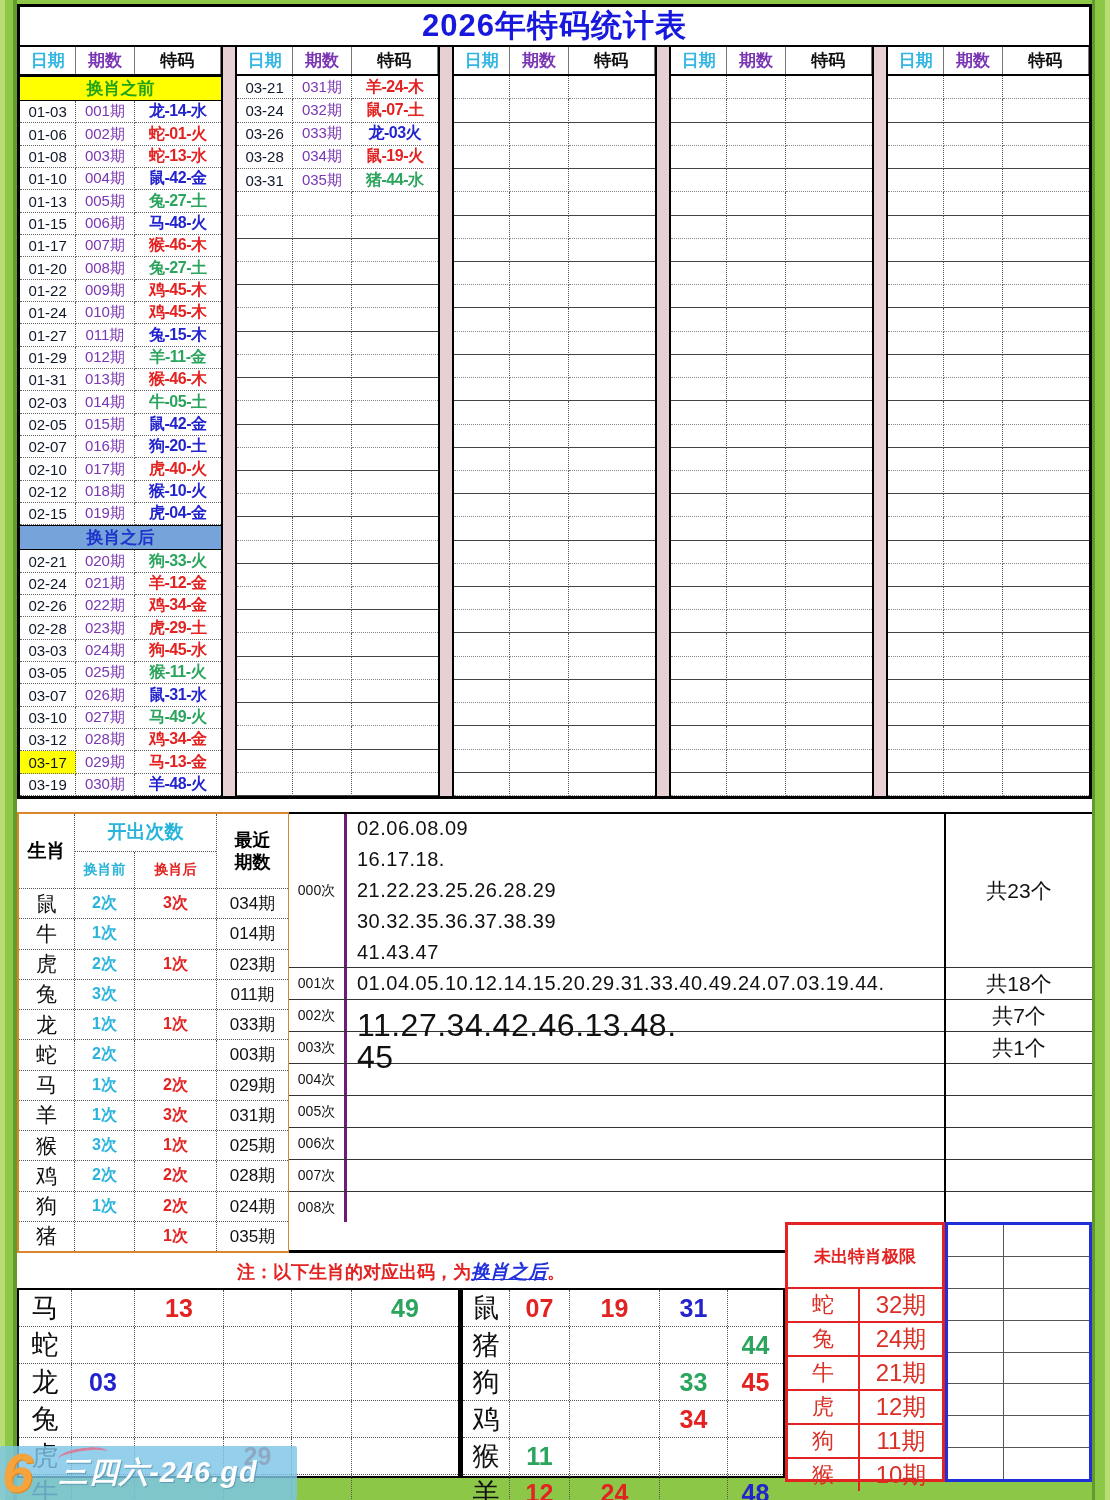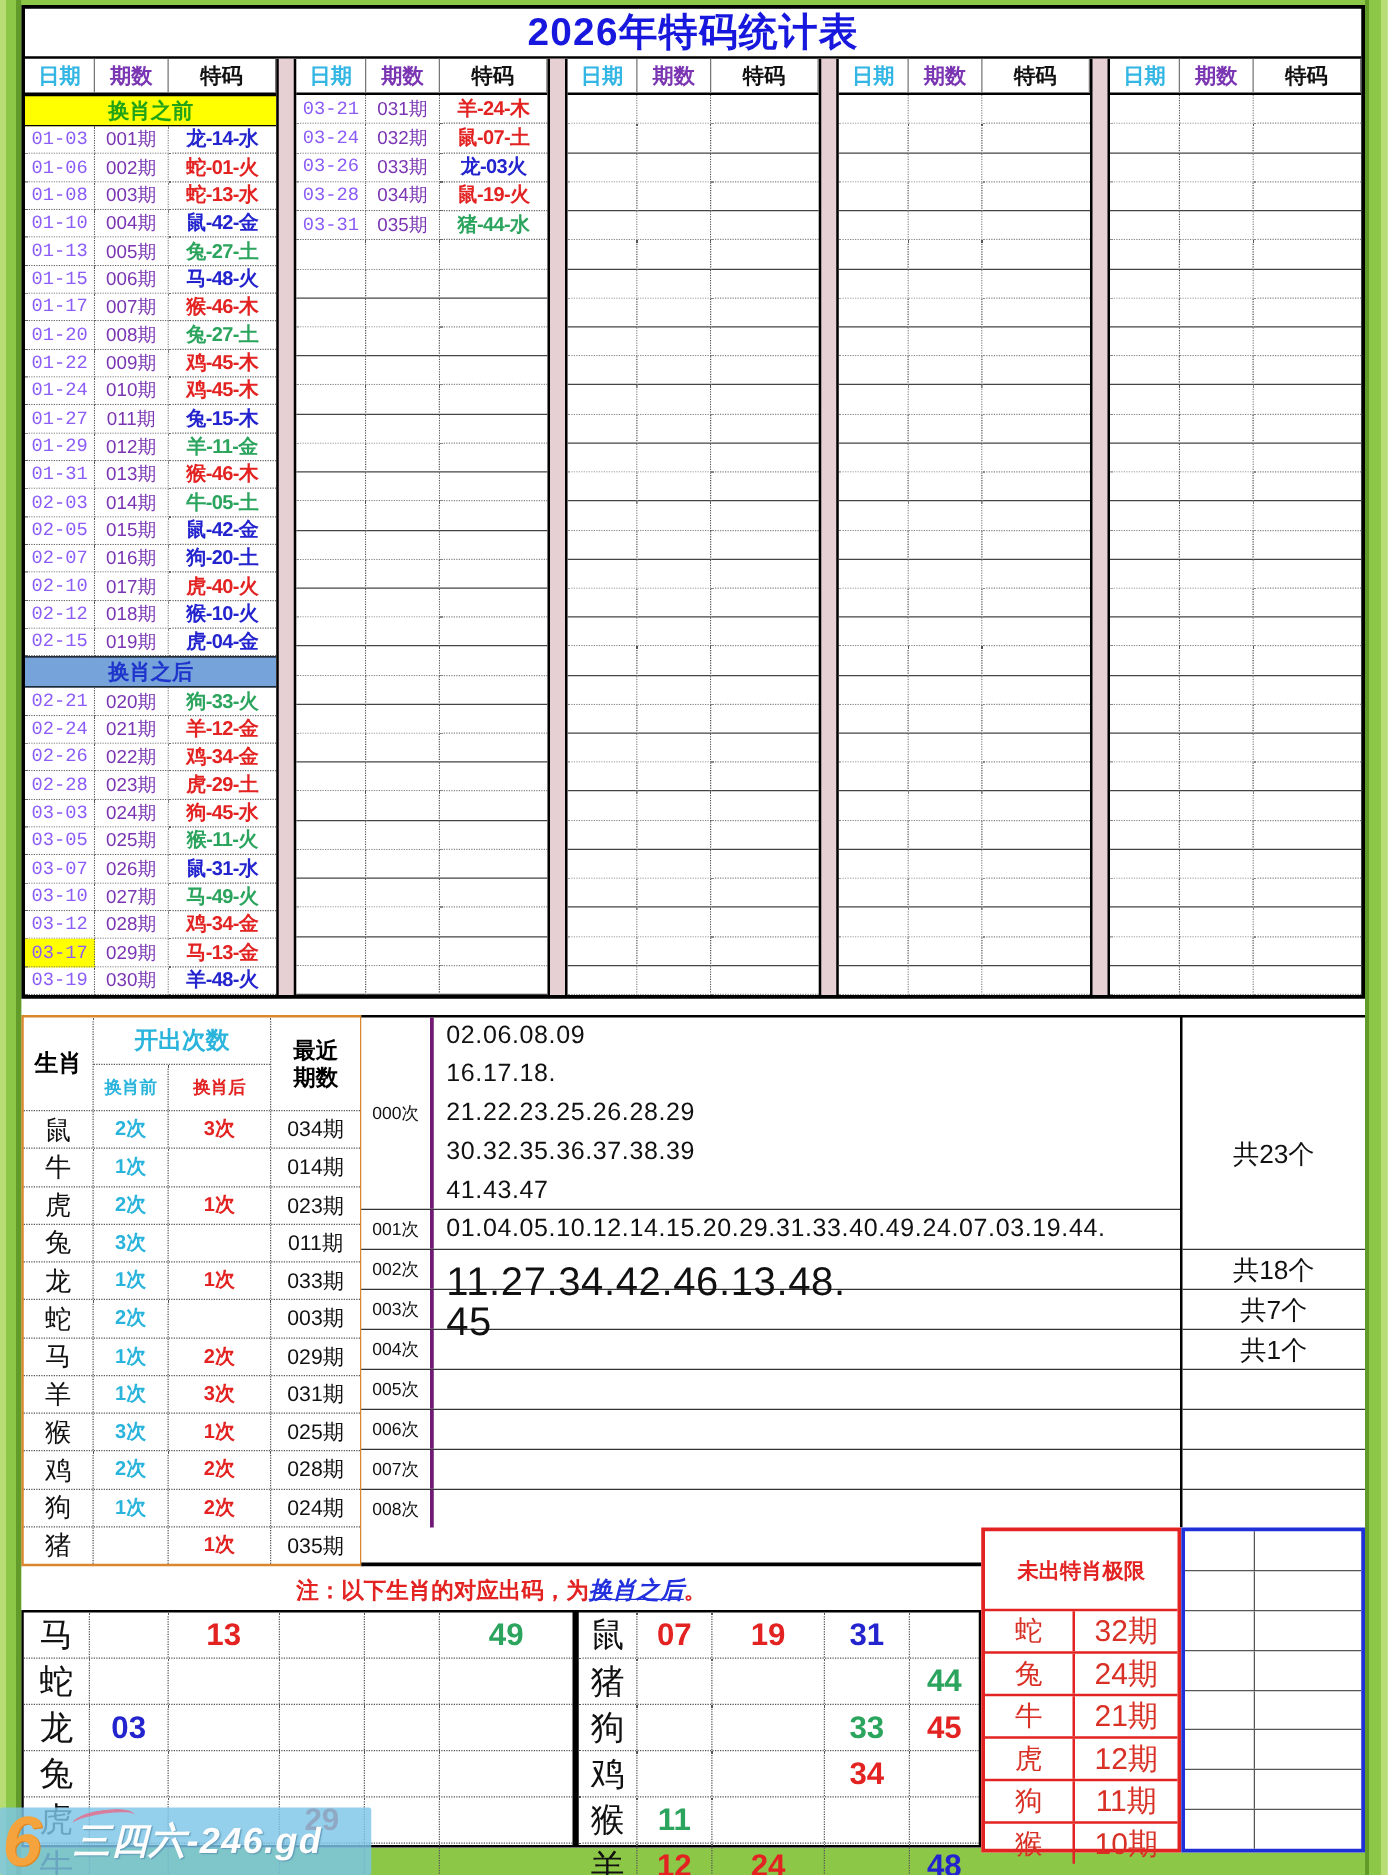--- a/index.html
+++ b/index.html
@@ -21,21 +21,21 @@
   .sep{width:12px;background:#e7d0d4;border-left:2px solid #000;border-right:2px solid #000;}
   .trow{flex:1 1 0;display:flex;min-height:0;}
   .thead{flex:0 0 27px;border-bottom:2px solid #000;}
   .tc{display:flex;align-items:center;justify-content:center;min-width:0;box-sizing:border-box;
       border-right:1px dotted #555;overflow:hidden;white-space:nowrap;}
   .tc:last-child{border-right:none;}
   .c-date{width:28%;}.c-period{width:29%;}.c-code{width:43%;}
   .thead .tc{font-weight:bold;font-size:17px;border-right:1px solid #777;}
   .thead .c-date{color:#33b6e3;}.thead .c-period{color:#7a35b2;}.thead .c-code{color:#111;}
   .drow .tc{border-bottom:1px dotted #666;font-size:15px;}
-  .drow .c-date{color:#8b5cf6;font-family:Liberation Mono, monospace;}
+  .drow .c-date{color:#0f172a;}
   .drow .c-period{color:#7a35b2;}
   .drow .c-code{font-weight:bold;font-size:16px;letter-spacing:-0.5px;}
   .erow .tc{border-bottom:1px dotted #888;}
   .erow.alt .tc{border-bottom:1px solid #444;}
   .band{flex:1 1 0;display:flex;align-items:center;justify-content:center;font-weight:bold;font-size:17px;
         border-bottom:1px solid #000;border-top:1px solid #000;}
   .band.yellow{background:#ffff00;color:#23a416;}
   .band.blue{background:#75a3da;color:#1f34cc;}
   .v-red{color:#e32222;}.v-blue{color:#2424cf;}.v-green{color:#2ba45d;}
   .hl-yellow{background:#ffff00;}
@@ -1082,21 +1082,21 @@
       <div class="cnt-row" style="height: 32px;">
         <div class="cnt-label">007次</div>
         <div class="cnt-body fs20"></div>
       </div>
       <div class="cnt-row" style="height: 32px;">
         <div class="cnt-label">008次</div>
         <div class="cnt-body fs20"></div>
       </div>
     </div>
   <div class="totals" id="totals">
-      <div class="tot-row" style="height: 154px; margin-top: 32px;">共23个</div>
+      <div class="tot-row" style="height: 154px;">共23个</div>
       <div class="tot-row" style="height: 32px;">共18个</div>
       <div class="tot-row" style="height: 32px;">共7个</div>
       <div class="tot-row" style="height: 32px;">共1个</div>
       <div class="tot-row" style="height: 32px;"></div>
       <div class="tot-row" style="height: 32px;"></div>
       <div class="tot-row" style="height: 32px;"></div>
       <div class="tot-row" style="height: 32px;"></div>
       <div class="tot-row" style="height: 32px;"></div>
     </div>
   <div class="strip"></div>

